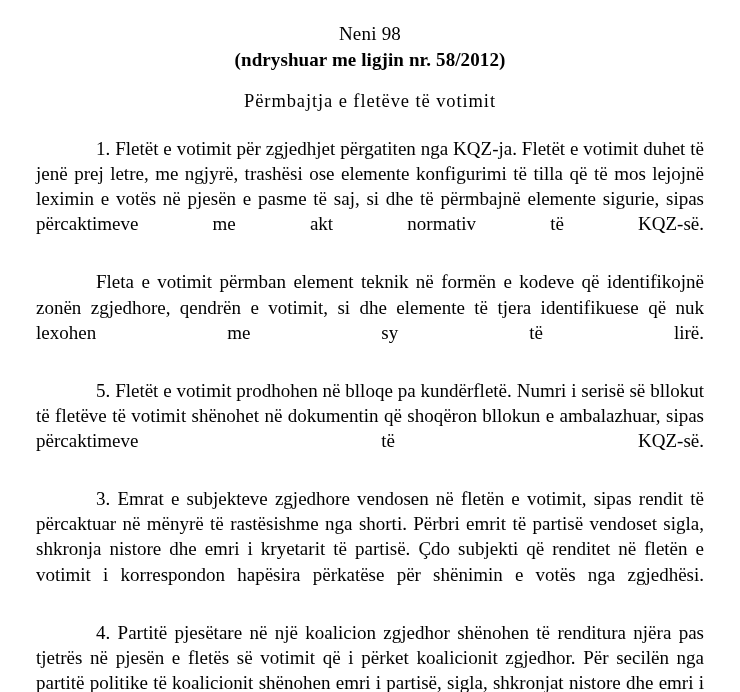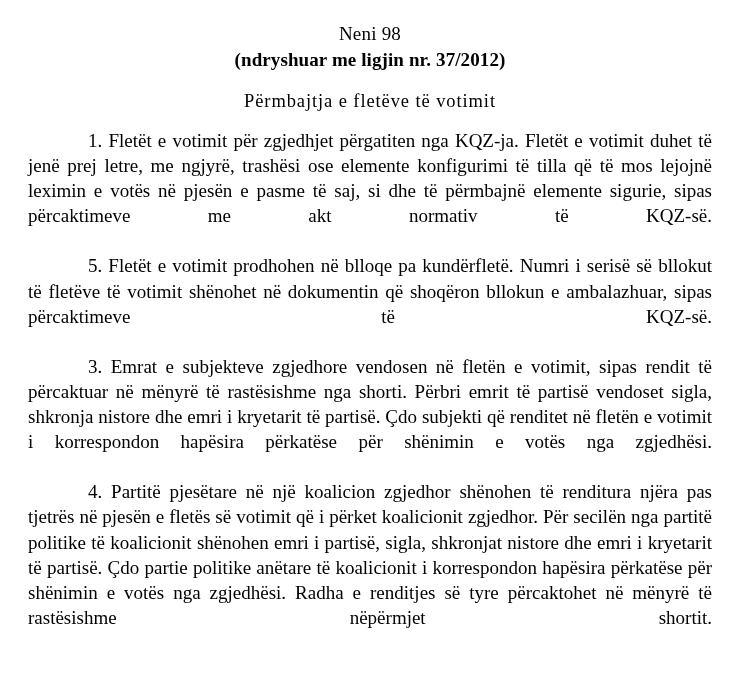--- a/index.html
+++ b/index.html
@@ -57,21 +57,21 @@
     letter-spacing: 0.9px;
     margin: 0;
     padding-top: 16px;
   }
 
   
   .body-block {
     padding-top: 14px;
   }
   p.para {
-    margin: 0;
+    margin: 8px;
     font-size: 19px;
     line-height: 25.1px;
     text-align: justify;
     text-justify: inter-word;
     text-indent: 60px;
     word-spacing: 0px;
     hyphens: none;
   }
   
   p.para::after {
@@ -81,27 +81,28 @@
   }
 </style>
 </head>
 <body>
 
 <div class="page">
   <div class="content">
 
     <div class="heading-block">
       <div class="title-line-1">Neni 98</div>
-      <div class="title-line-2">(ndryshuar me ligjin nr. 37/2012)</div>
+      <div class="title-line-2">(ndryshuar me ligjin nr. 58/2012)</div>
     </div>
 
     <div class="subtitle">Përmbajtja e fletëve të votimit</div>
 
     <div class="body-block">
       <p class="para">1. Fletët e votimit për zgjedhjet përgatiten nga KQZ-ja. Fletët e votimit duhet të jenë prej letre, me ngjyrë, trashësi ose elemente konfigurimi të tilla që të mos lejojnë leximin e votës në pjesën e pasme të saj, si dhe të përmbajnë elemente sigurie, sipas përcaktimeve me akt normativ të KQZ-së.</p>
+      <p class="para">Fleta e votimit përmban element teknik në formën e kodeve që identifikojnë zonën zgjedhore, qendrën e votimit, si dhe elemente të tjera identifikuese që nuk lexohen me sy të lirë.</p>
       <p class="para">5. Fletët e votimit prodhohen në blloqe pa kundërfletë. Numri i serisë së bllokut të fletëve të votimit shënohet në dokumentin që shoqëron bllokun e ambalazhuar, sipas përcaktimeve të KQZ-së.</p>
       <p class="para">3. Emrat e subjekteve zgjedhore vendosen në fletën e votimit, sipas rendit të përcaktuar në mënyrë të rastësishme nga shorti. Përbri emrit të partisë vendoset sigla, shkronja nistore dhe emri i kryetarit të partisë. Çdo subjekti që renditet në fletën e votimit i korrespondon hapësira përkatëse për shënimin e votës nga zgjedhësi.</p>
       <p class="para">4. Partitë pjesëtare në një koalicion zgjedhor shënohen të renditura njëra pas tjetrës në pjesën e fletës së votimit që i përket koalicionit zgjedhor. Për secilën nga partitë politike të koalicionit shënohen emri i partisë, sigla, shkronjat nistore dhe emri i kryetarit të partisë. Çdo partie politike anëtare të koalicionit i korrespondon hapësira përkatëse për shënimin e votës nga zgjedhësi. Radha e renditjes së tyre përcaktohet në mënyrë të rastësishme nëpërmjet shortit.</p>
 
     </div>
 
   </div>
 </div>
 
 </body></html>

